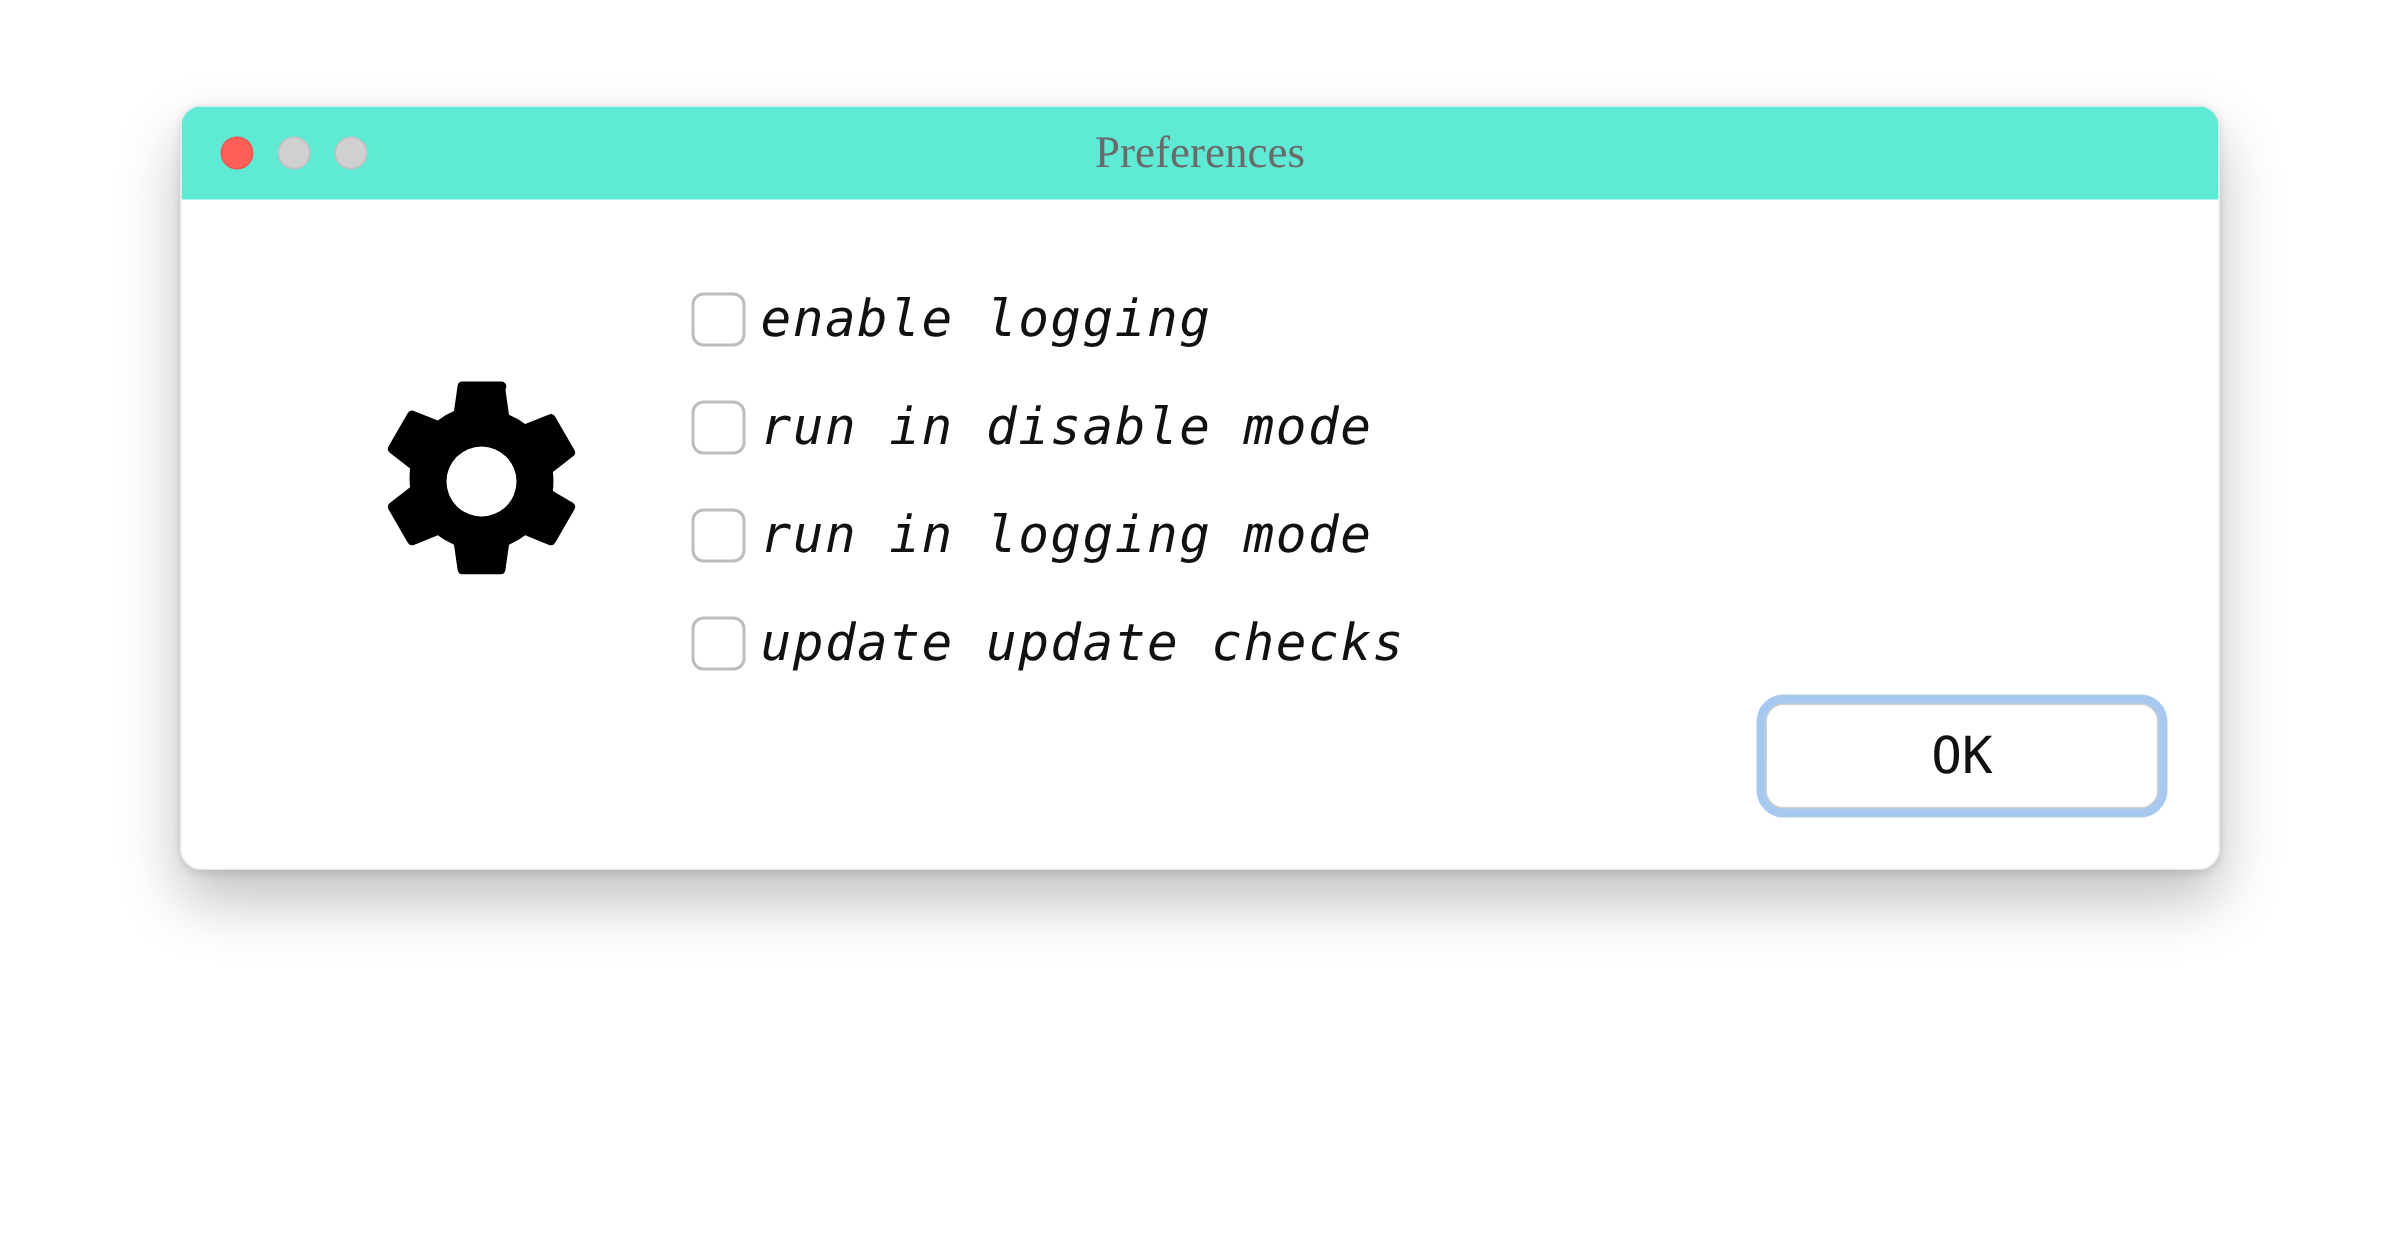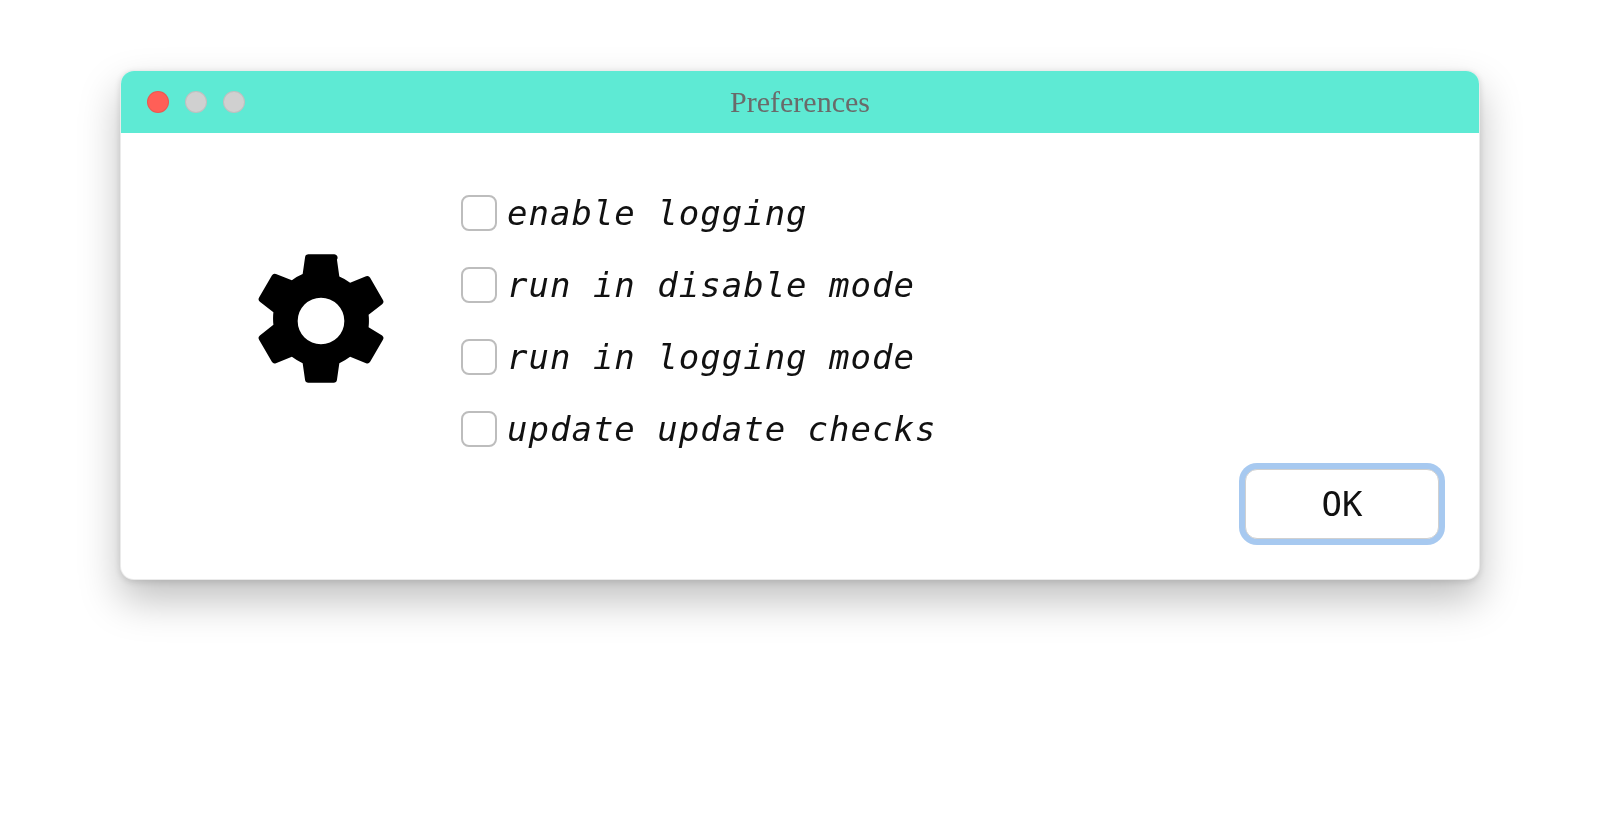--- a/index.html
+++ b/index.html
@@ -103,21 +103,21 @@
       cursor: pointer;
       font-style: italic;
     }
     .footer {
       display: flex;
       justify-content: flex-end;
       padding: 0 40px 40px 40px;
       margin-top: -20px;
     }
     .ok-button {
-      width: 194px;
+      width: 262px;
       height: 70px;
       background: #ffffff;
       border: 1px solid #d0d0d0;
       border-radius: 12px;
       font-family: "SF Mono", ui-monospace, Menlo, Consolas, monospace;
       font-size: 34px;
       color: #111111;
       cursor: pointer;
       box-shadow: 0 0 0 6px #a7c9f0;
       margin-left: 20px;

